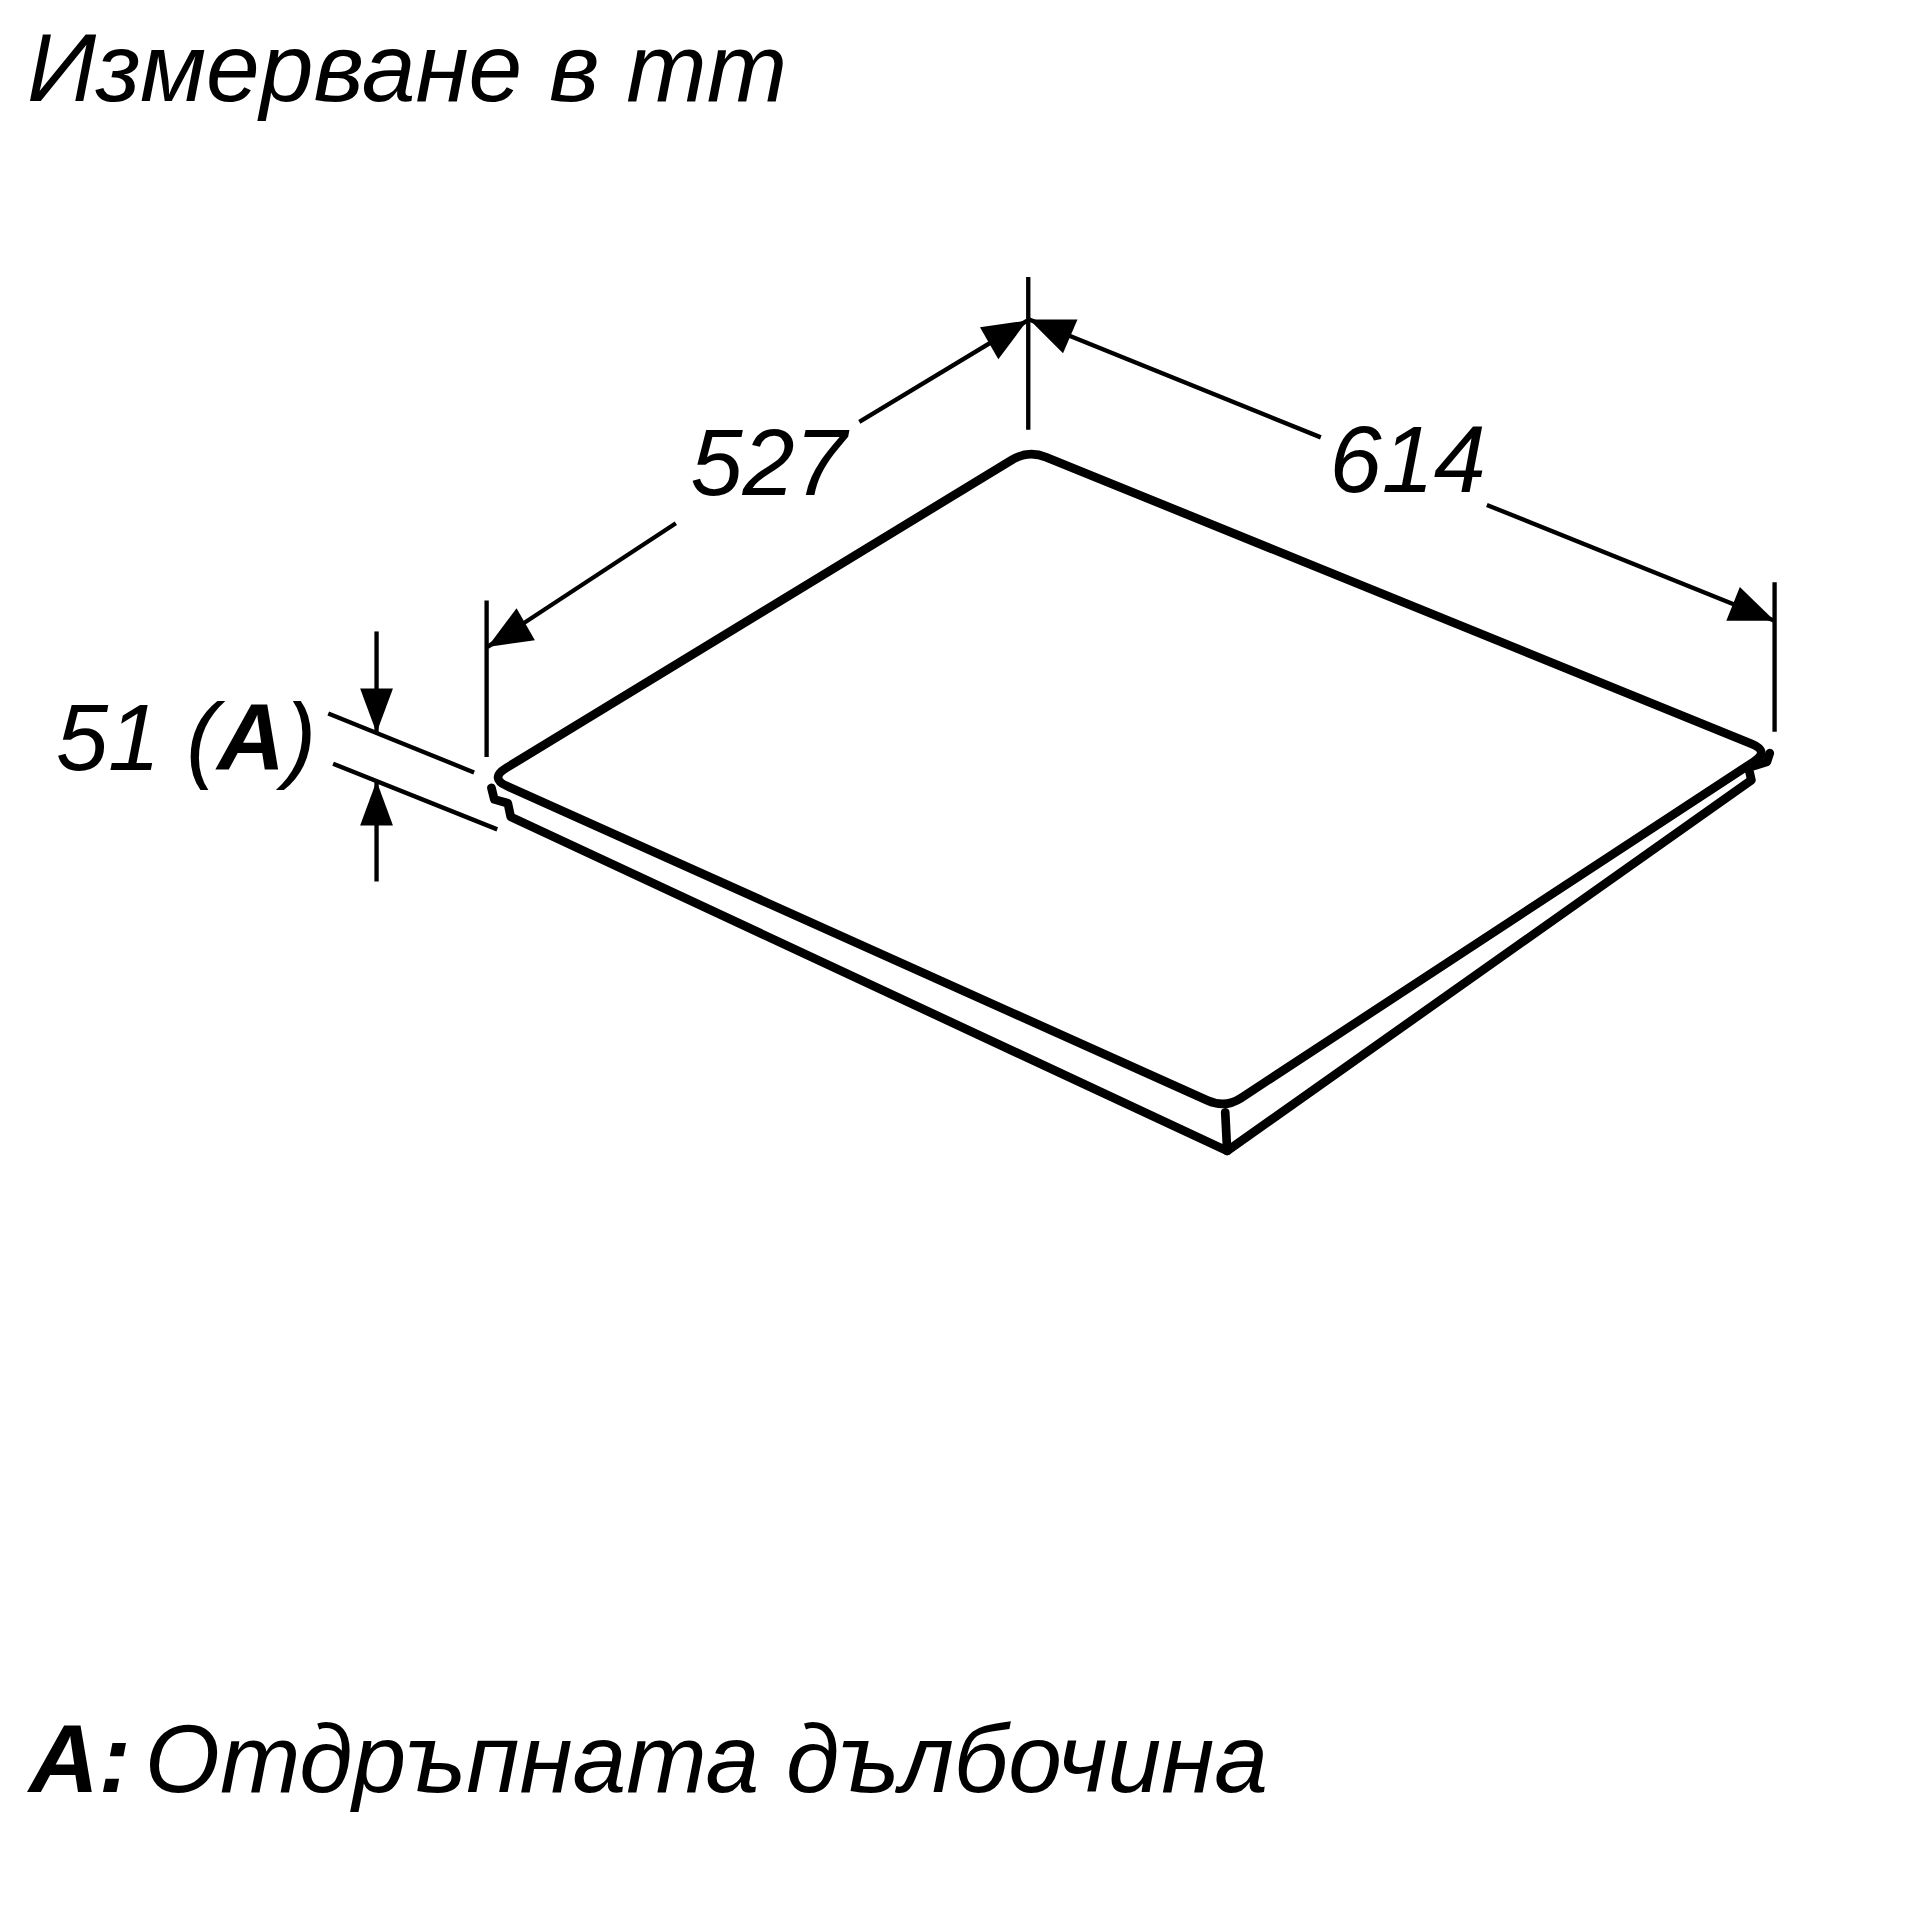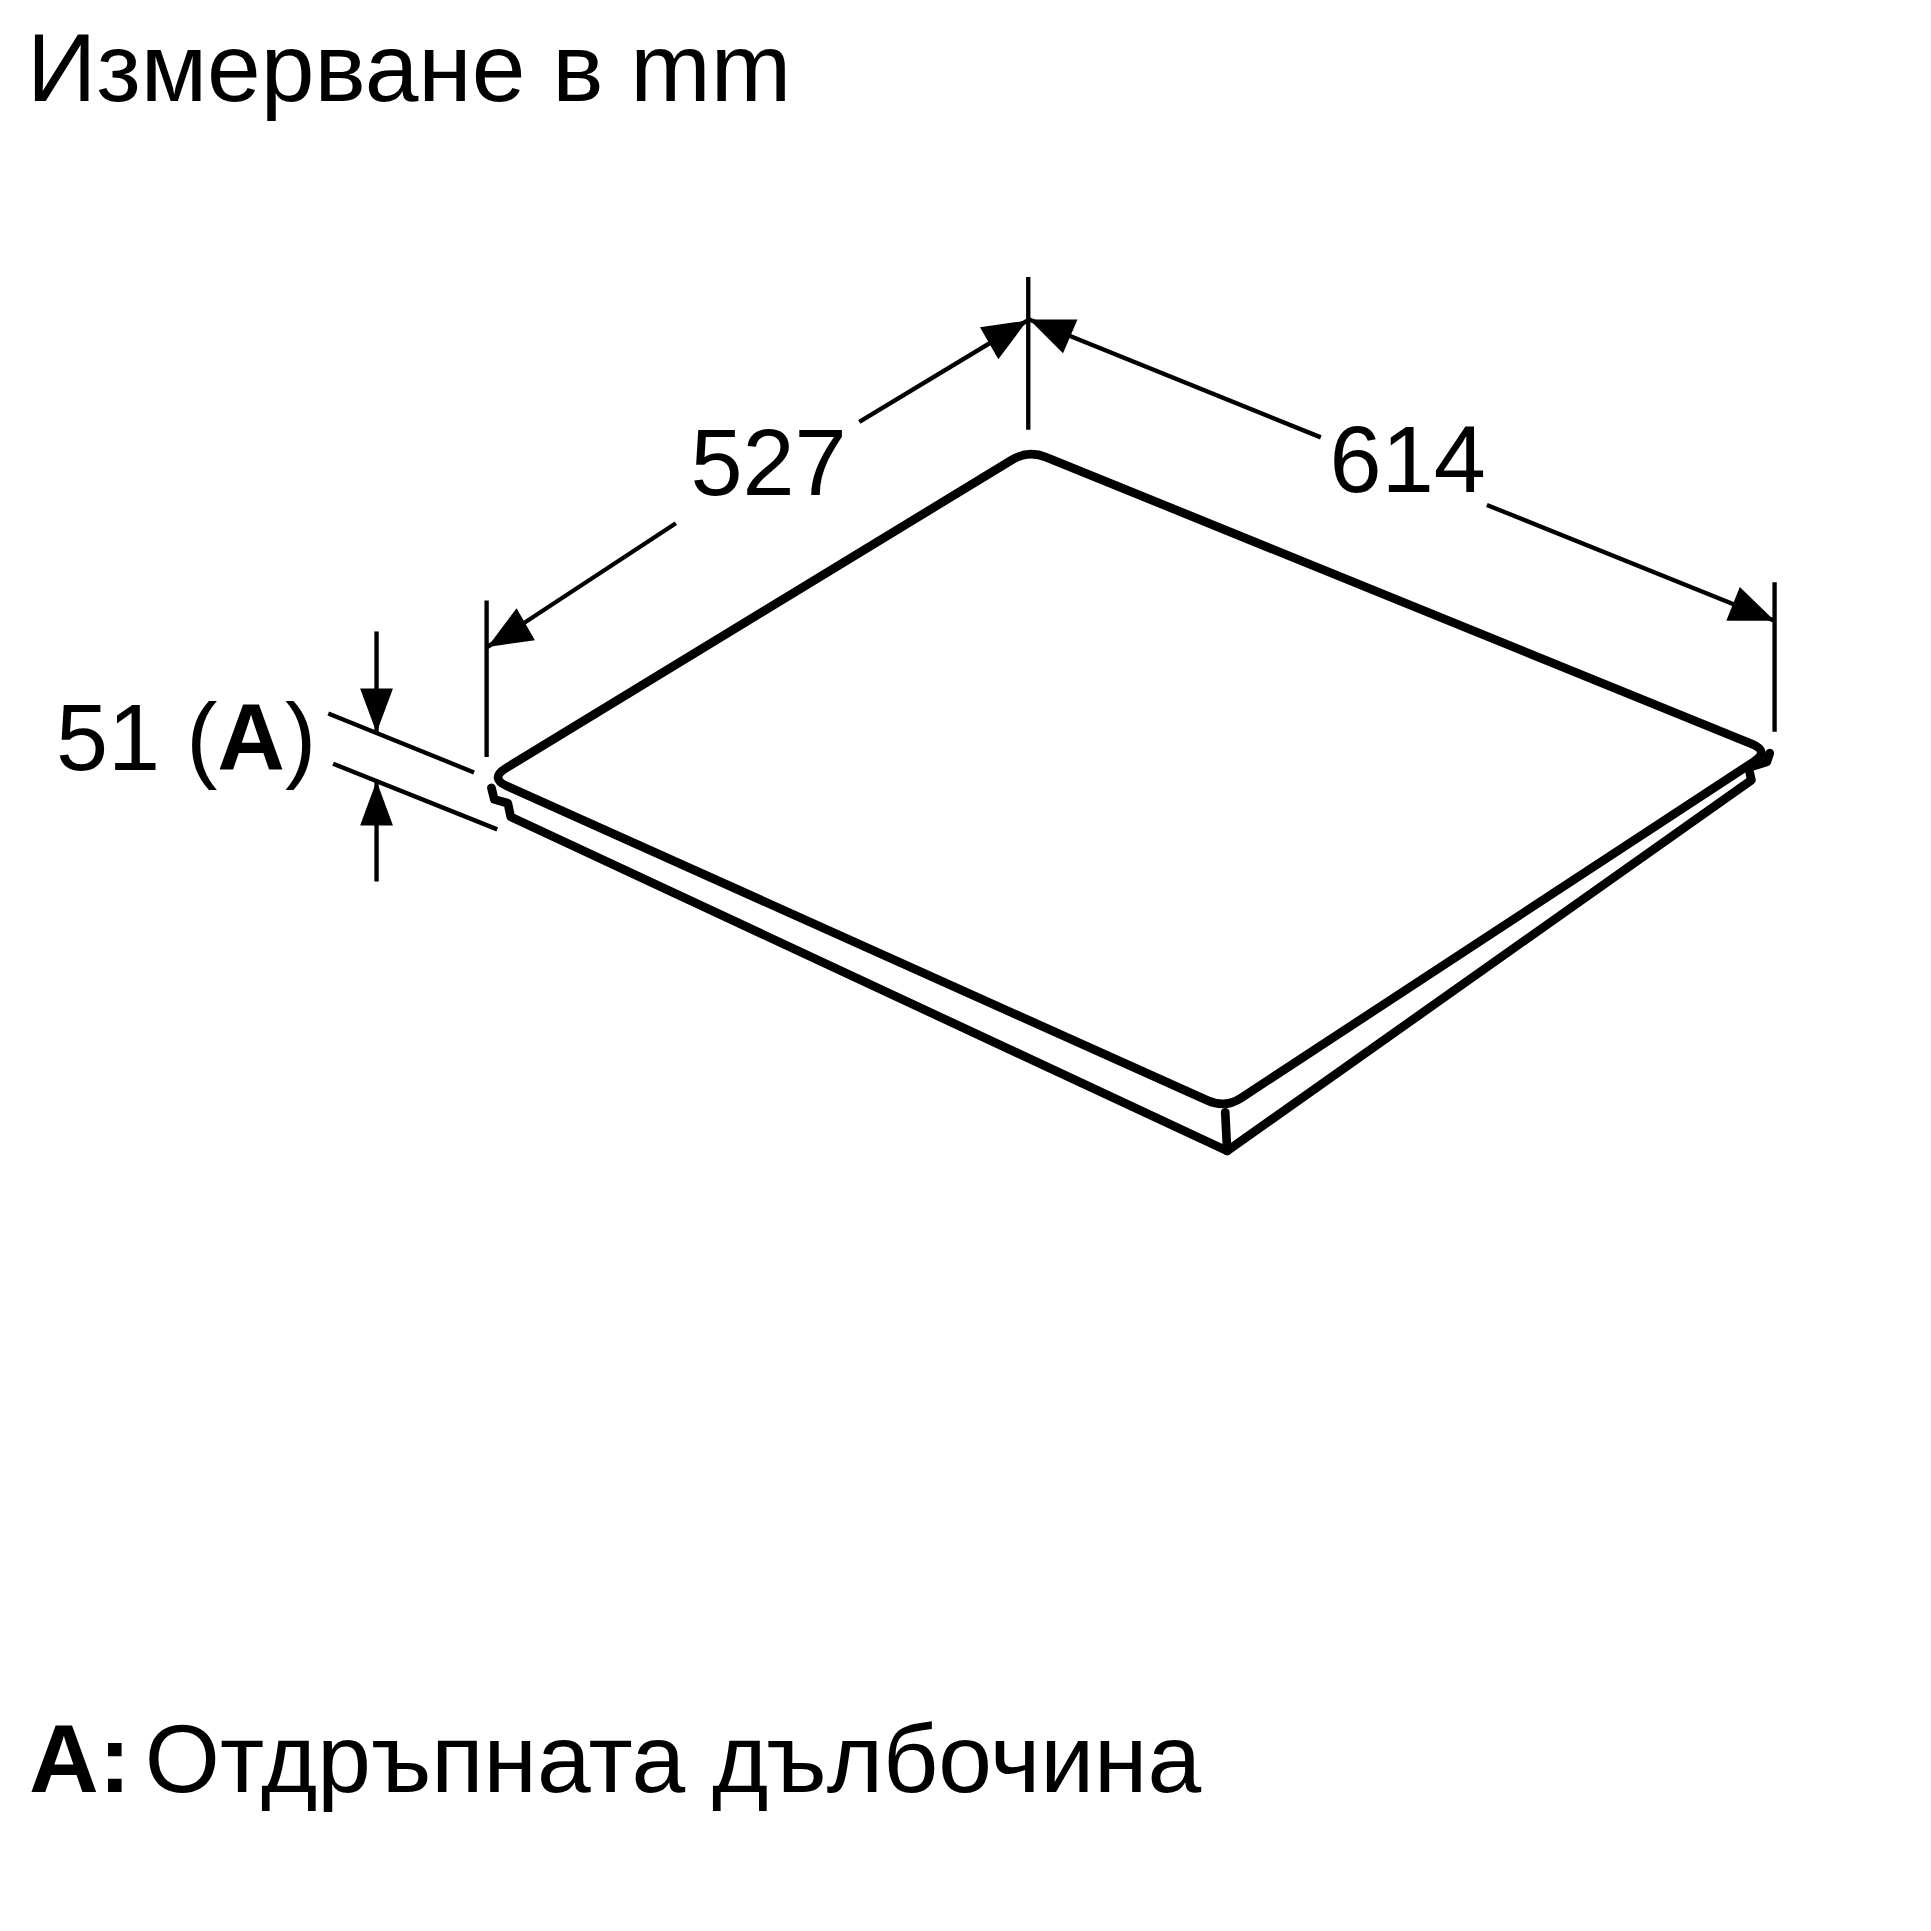--- a/index.html
+++ b/index.html
@@ -2,21 +2,21 @@
 <html style="--ink: #000000; --bg: #ffffff;"><head>
 <meta charset="utf-8">
 <style>
   :root { --ink: #000000; --bg: #ffffff; }
   html, body {
     margin: 0; padding: 0;
     width: 1931px; height: 1931px;
     background: var(--bg);
     overflow: hidden;
   }
-  .stage { position: relative; width: 1785px; height: 1931px; background: var(--bg); }
+  .stage { position: relative; width: 1785px; height: 1931px; background: var(--bg); font-style: italic; }
   svg { position: absolute; left: 0; top: 0; }
   svg text {
     font-family: "Liberation Sans", sans-serif;
     fill: var(--ink);
   }
   .thin   { stroke: var(--ink); stroke-width: 4.5; fill: none; }
   .thick  { stroke: var(--ink); stroke-width: 9; fill: none; stroke-linejoin: round; stroke-linecap: round; }
   .face   { fill: var(--bg); }
   .arrow  { fill: var(--ink); stroke: none; }
   .num    { font-size: 97px; }

